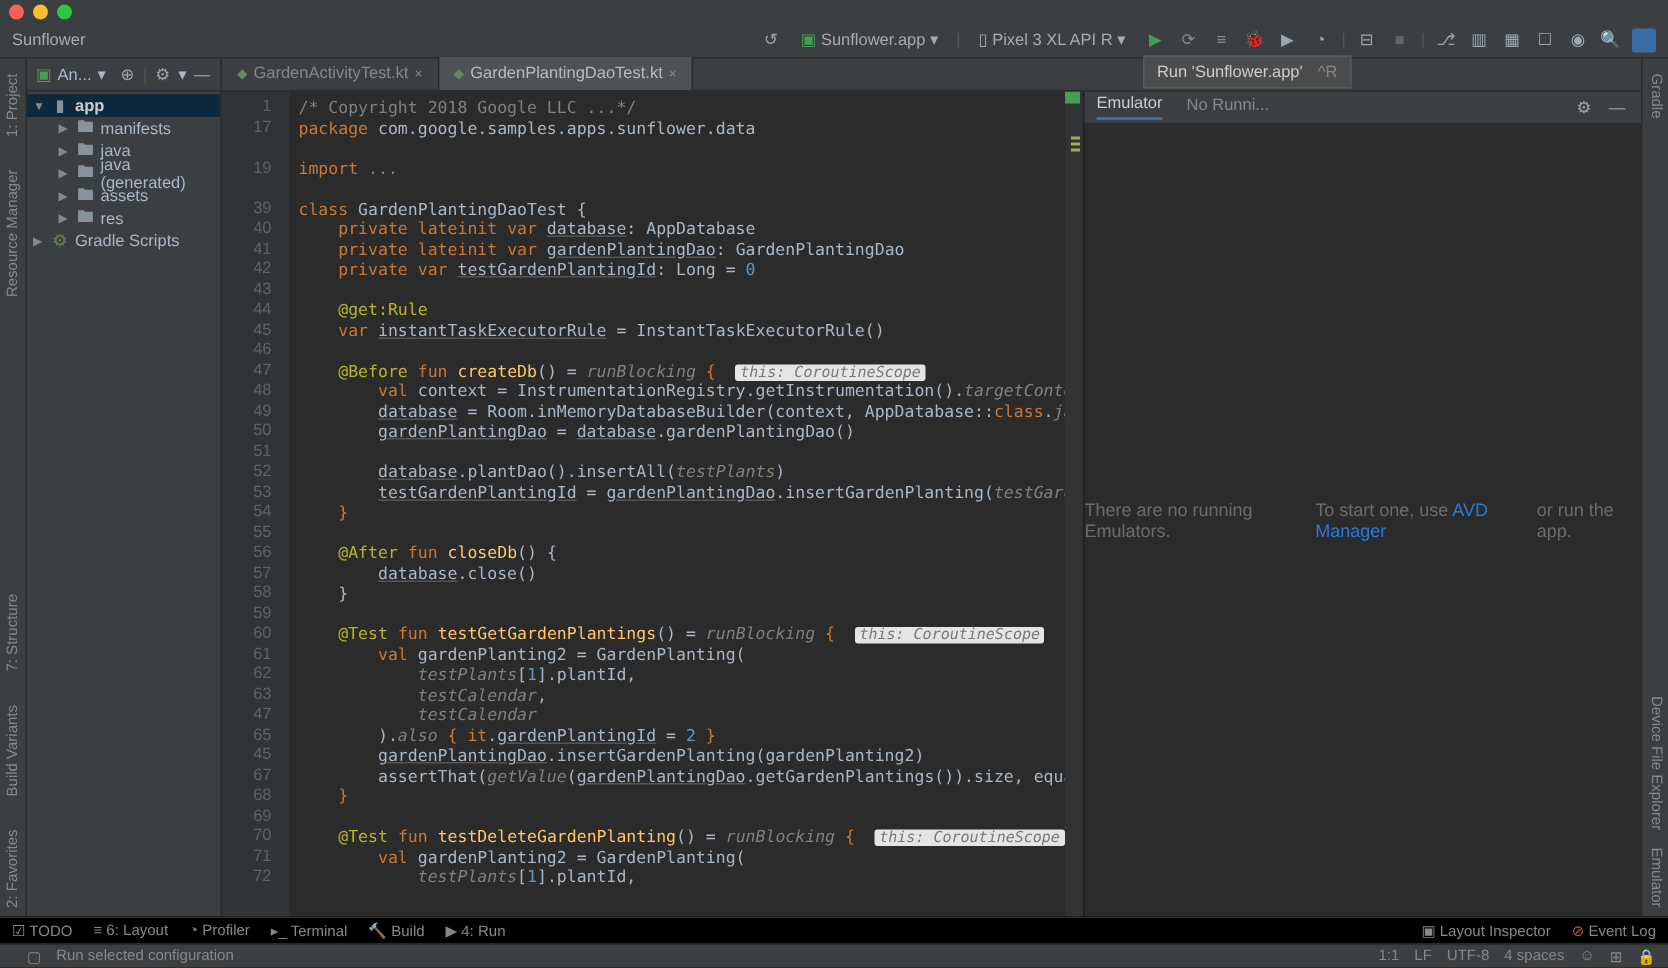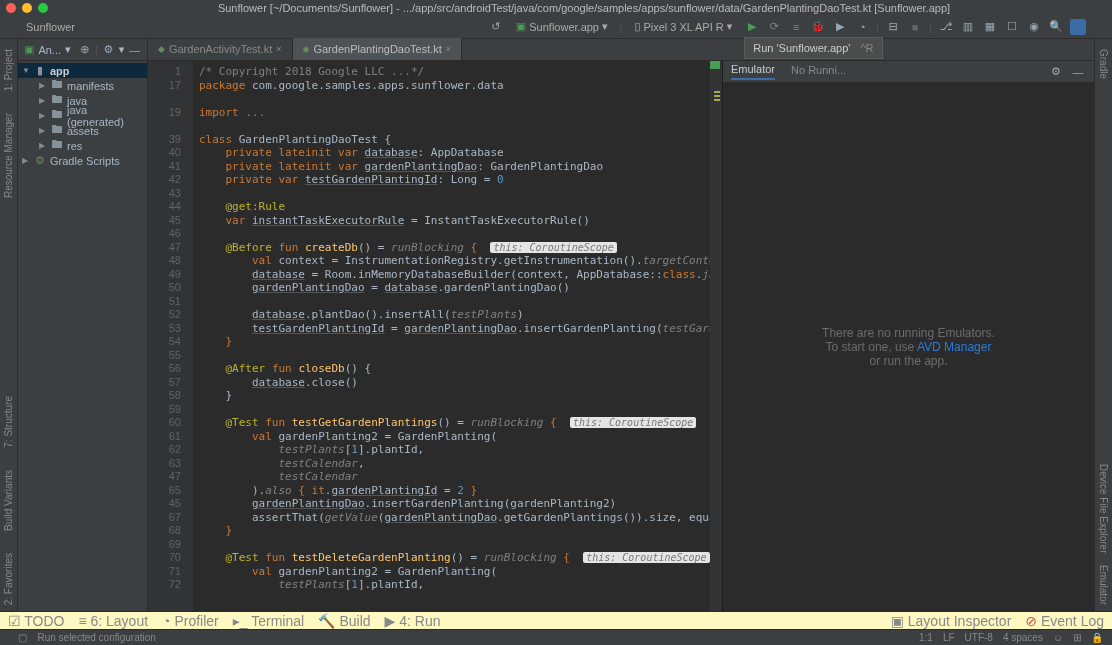--- a/index.html
+++ b/index.html
@@ -27,21 +27,21 @@
 .traffic { display: flex; gap: 6px; margin-right: 8px;}
 .tl { width: 10px; height: 10px; border-radius: 50%; }
 .tl.r { background: #ff5f57; } .tl.y { background: #febc2e; } .tl.g { background: #28c840; }
 .titlebar-text { flex: 1; text-align: center; font-size: 11px; }
 .navbar {
   height: 24px;
   background: #3c3f41;
   border-bottom: 1px solid #2b2b2b;
   display: flex;
   align-items: center;
-  padding: 0 26px;
+  padding: 0 8px;
   font-size: 11px;
   color: #aaa;
   justify-content: space-between;
 }
 .navbar-left { display: flex; align-items: center; gap: 4px; }
 .navbar-right { display: flex; align-items: center; gap: 6px; }
 .toolbar-btn { width: 16px; height: 16px; display: inline-flex; align-items: center; justify-content: center; color: #9aa7b0; }
 .run-config { display: flex; align-items: center; gap: 3px; padding: 0 6px; color: #aaa; }
 .green { color: #499c54; }
 .play-icon { color: #499c54; }
@@ -148,30 +148,30 @@
   border: 1px solid #5a5a5a;
   padding: 4px 8px;
   font-size: 11px;
   color: #ccc;
   left: 0px;
   top: 0px;
   white-space: nowrap;
   z-index: 10;
 }
 .tooltip .sc { color: #888; margin-left: 10px;}
-.run-body { flex: 1; display: flex; flex-direction: column; align-items: center; justify-content: center; color: #6c6c6c; font-size: 12px;}
+.run-body { flex: 1; display: flex; flex-direction: row; align-items: center; justify-content: center; color: #6c6c6c; font-size: 12px;}
 .run-body a { color: #287bde; text-decoration: none;}
 .bottom-toolbar {
   height: 18px;
-  background: #fef9c3;
+  background: #000000;
   border-top: 1px solid #2b2b2b;
   display: flex;
   align-items: center;
   padding: 0 8px;
-  font-size: 14px;
+  font-size: 10px;
   color: #888;
   gap: 14px;
 }
 .bottom-toolbar .spacer { flex: 1; }
 .status-bar {
   height: 16px;
   background: #3c3f41;
   border-top: 1px solid #2b2b2b;
   display: flex;
   align-items: center;
@@ -185,21 +185,20 @@
 </style>
 </head>
 <body>
 
 <div class="titlebar">
   <div class="traffic">
     <div class="tl r"></div>
     <div class="tl y"></div>
     <div class="tl g"></div>
   </div>
-  <div class="titlebar-text">Sunflower [~/Documents/Sunflower] - .../app/src/androidTest/java/com/google/samples/apps/sunflower/data/GardenPlantingDaoTest.kt [Sunflower.app]</div>
 </div>
 
 <div class="navbar">
   <div class="navbar-left">
     <span>Sunflower</span>
   </div>
   <div class="navbar-right">
     <span class="toolbar-btn">↺</span>
     <span class="run-config">
       <span class="green">▣</span>

